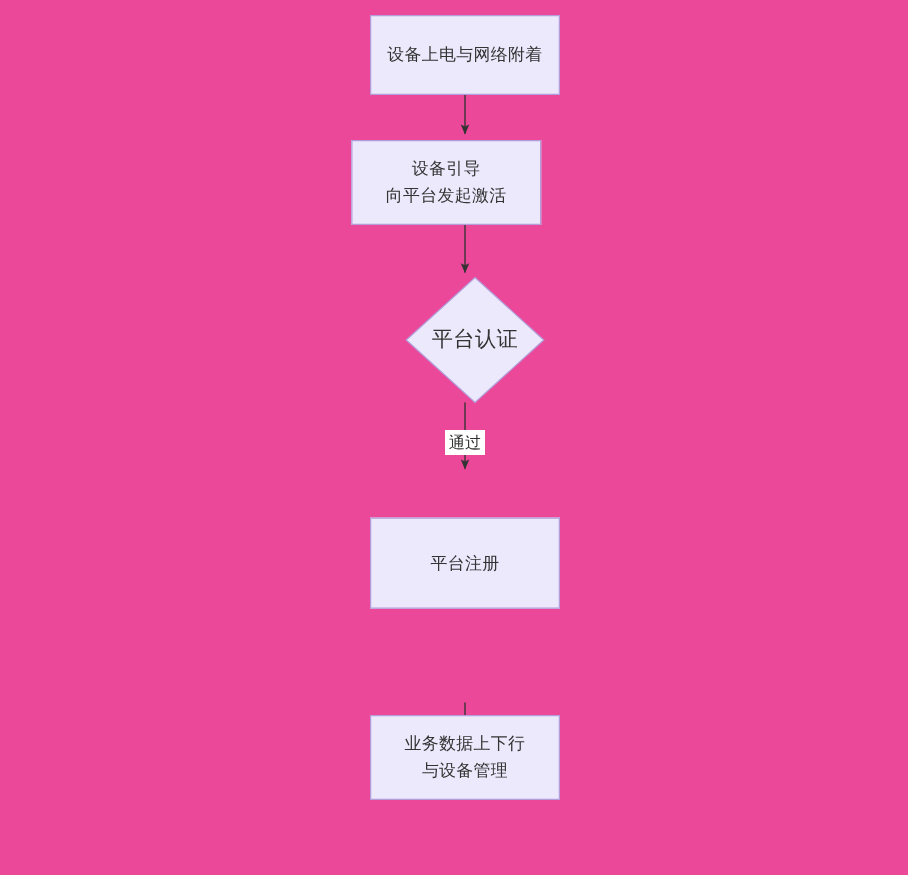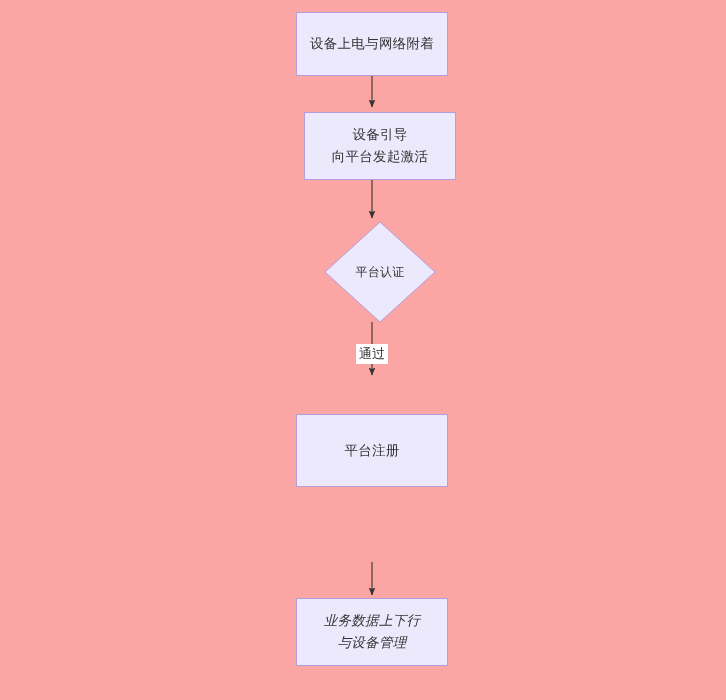--- a/index.html
+++ b/index.html
@@ -8,21 +8,21 @@
     background: #ffffff;
   }
   body {
     font-family: "Liberation Sans", "DejaVu Sans", sans-serif;
     color: #333333;
   }
   #canvas {
     position: relative;
     width: 726px;
     height: 700px;
-    background: #fca5a5;
+    background: #ec4899;
     overflow: hidden;
   }
   #flow-svg {
     position: absolute;
     left: 0;
     top: 0;
     width: 726px;
     height: 700px;
   }
   .node {
@@ -48,21 +48,21 @@
     position: absolute;
     width: 110px;
     height: 100px;
     display: flex;
     align-items: center;
     justify-content: center;
   }
   .node-decision .diamond-label {
     position: relative;
     z-index: 2;
-    font-size: 12px;
+    font-size: 17px;
     line-height: 22px;
     color: #333333;
     text-align: center;
     letter-spacing: 0.3px;
     white-space: nowrap;
   }
   .edge-label {
     position: absolute;
     background: #ffffff;
     color: #333333;
@@ -91,34 +91,34 @@
     <line x1="372" y1="180" x2="372" y2="218" stroke="#333333" stroke-width="1.1" marker-end="url(#arrowhead)"></line>
     <line x1="372" y1="322" x2="372" y2="375" stroke="#333333" stroke-width="1.1" marker-end="url(#arrowhead)"></line>
     <line x1="372" y1="453" x2="372" y2="486" stroke="#333333" stroke-width="1.1" marker-end="url(#arrowhead)"></line>
     <line x1="372" y1="562" x2="372" y2="595" stroke="#333333" stroke-width="1.1" marker-end="url(#arrowhead)"></line>
   </svg>
 
   <div class="node" style="left:296px; top:12px; width:152px; height:64px;">
     <span class="line">设备上电与网络附着</span>
   </div>
 
-  <div class="node" style="left:304px; top:112px; width:152px; height:68px;">
+  <div class="node" style="left:281px; top:112px; width:152px; height:68px;">
     <span class="line">设备引导</span>
     <span class="line">向平台发起激活</span>
   </div>
 
   <div class="node-decision" style="left:325px; top:222px;">
     <span class="diamond-label">平台认证</span>
   </div>
 
   <div class="edge-label" style="left:356px; top:344px;">通过</div>
 
   <div class="node" style="left:296px; top:380px; width:152px; height:73px;margin-top:34px;">
     <span class="line">平台注册</span>
   </div>
 
 
-  <div class="node" style="left:296px; top:598px; width:152px; height:68px;font-style:italic;">
+  <div class="node" style="left:296px; top:572px; width:152px; height:68px;">
     <span class="line">业务数据上下行</span>
     <span class="line">与设备管理</span>
   </div>
 
 </div>
 
 </body></html>

